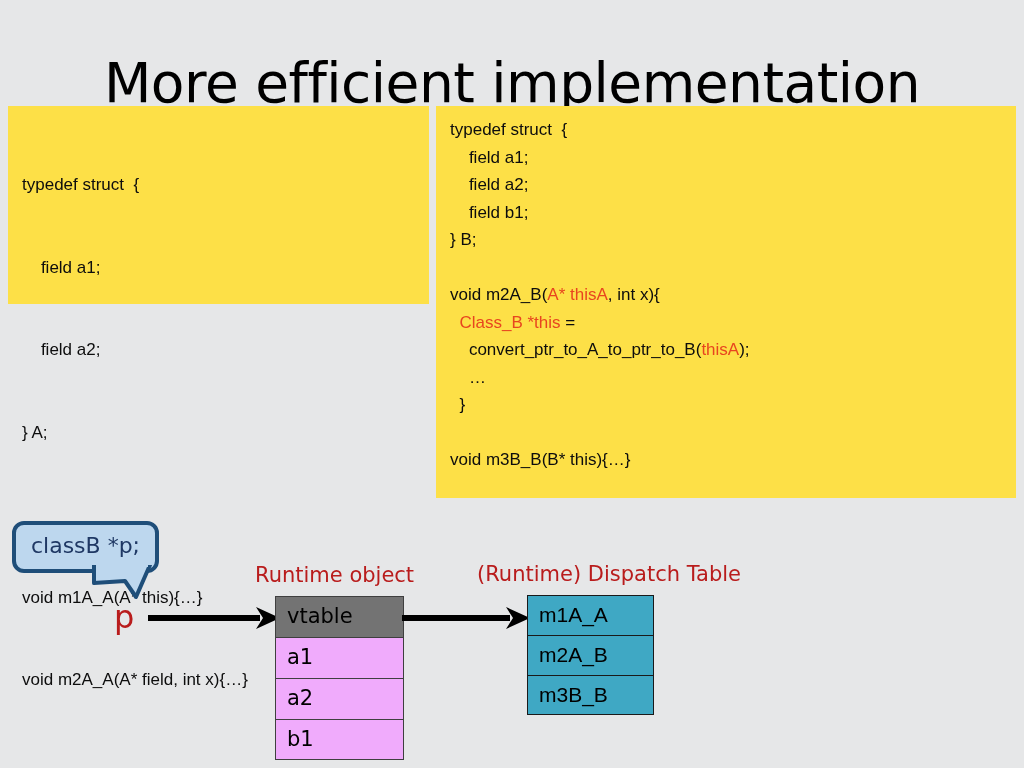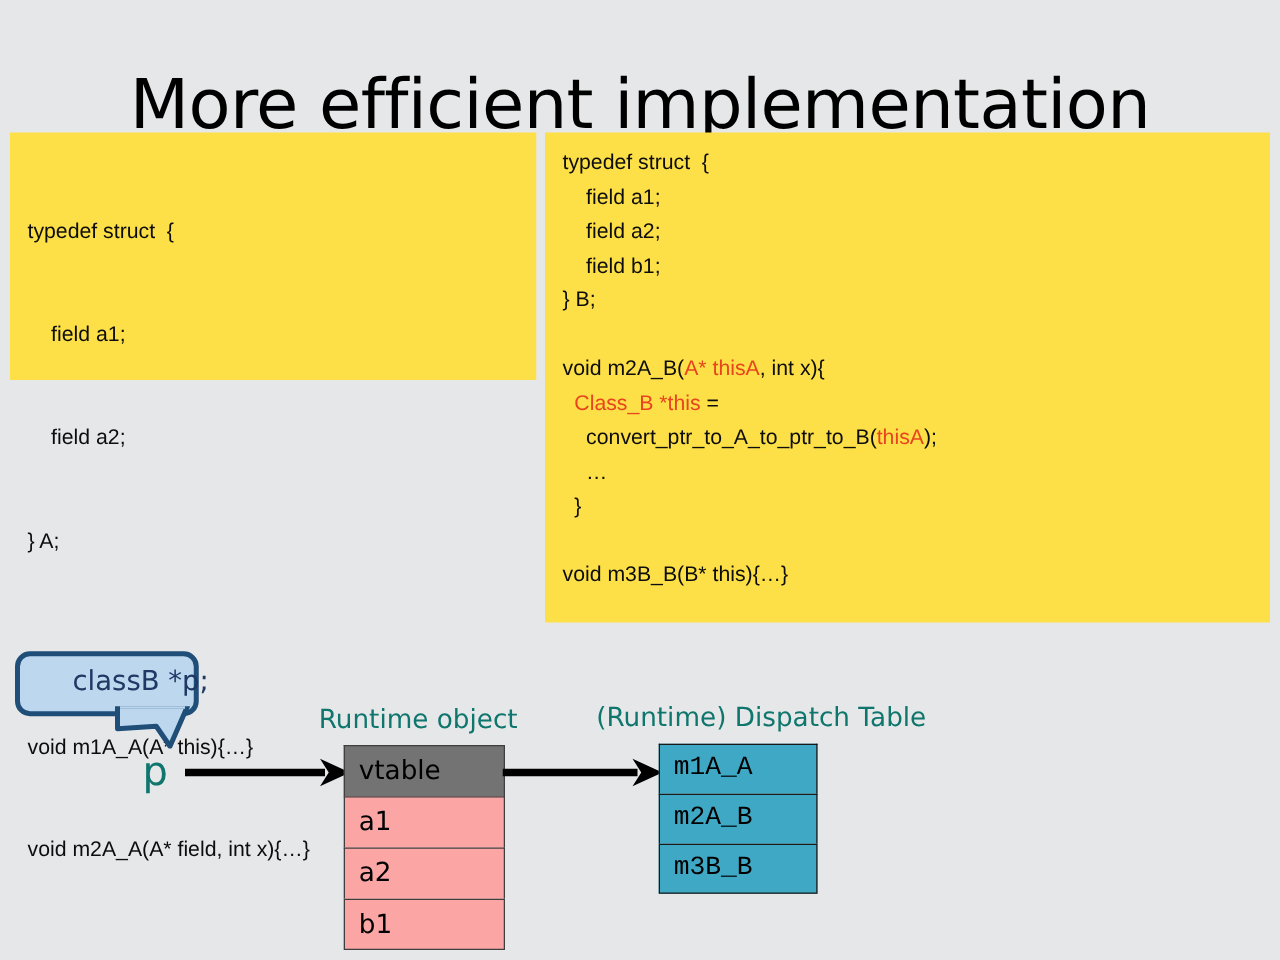--- a/index.html
+++ b/index.html
@@ -86,35 +86,34 @@
     left: 0;
     top: 0;
     width: 147px;
     height: 52px;
     line-height: 50px;
     text-align: center;
     font-size: 22px;
     color: #1f3864;
     font-family: "DejaVu Sans", sans-serif;
     white-space: nowrap;
-    padding-left: 27px;
   }
   .callout-tail {
     position: absolute;
     left: 80px;
     top: 44px;
     width: 60px;
     height: 34px;
   }
 
   
   .diagram-label {
     position: absolute;
     font-size: 21px;
-    color: #0f766e;
+    color: #b91c1c;
     font-family: "DejaVu Sans", sans-serif;
     white-space: nowrap;
   }
   #label-runtime-object { left: 255px; top: 563px; }
   #label-dispatch-table { left: 477px; top: 562px; }
   #label-p {
     left: 114px;
     top: 598px;
     font-size: 32px;
     line-height: 38px;
@@ -126,21 +125,21 @@
     left: 275px;
     top: 596px;
     width: 129px;
   }
   #runtime-object .cell {
     height: 41px;
     line-height: 39px;
     box-sizing: border-box;
     border: 1.5px solid #3f3f3f;
     border-bottom: none;
-    background: #fca5a5;
+    background: #f0abfc;
     padding-left: 11px;
     font-size: 21px;
     color: #000000;
     font-family: "DejaVu Sans", sans-serif;
     white-space: nowrap;
   }
   #runtime-object .cell:last-child { border-bottom: 1.5px solid #3f3f3f; }
   #runtime-object .cell.header { background: #737373; }
 
   
@@ -153,21 +152,21 @@
   #dispatch-table .cell {
     height: 40px;
     line-height: 38px;
     box-sizing: border-box;
     border: 1.5px solid #1a1a1a;
     border-bottom: none;
     background: #3fa8c4;
     padding-left: 11px;
     font-size: 21px;
     color: #000000;
-    font-family: Liberation Mono, monospace;
+    font-family: Liberation Sans, sans-serif;
     white-space: nowrap;
   }
   #dispatch-table .cell:last-child { border-bottom: 1.5px solid #1a1a1a; }
 
   
   .arrow {
     position: absolute;
   }
   #arrow-p-to-object { left: 148px; top: 604px; width: 132px; height: 28px; }
   #arrow-object-to-table { left: 402px; top: 604px; width: 128px; height: 28px; }

